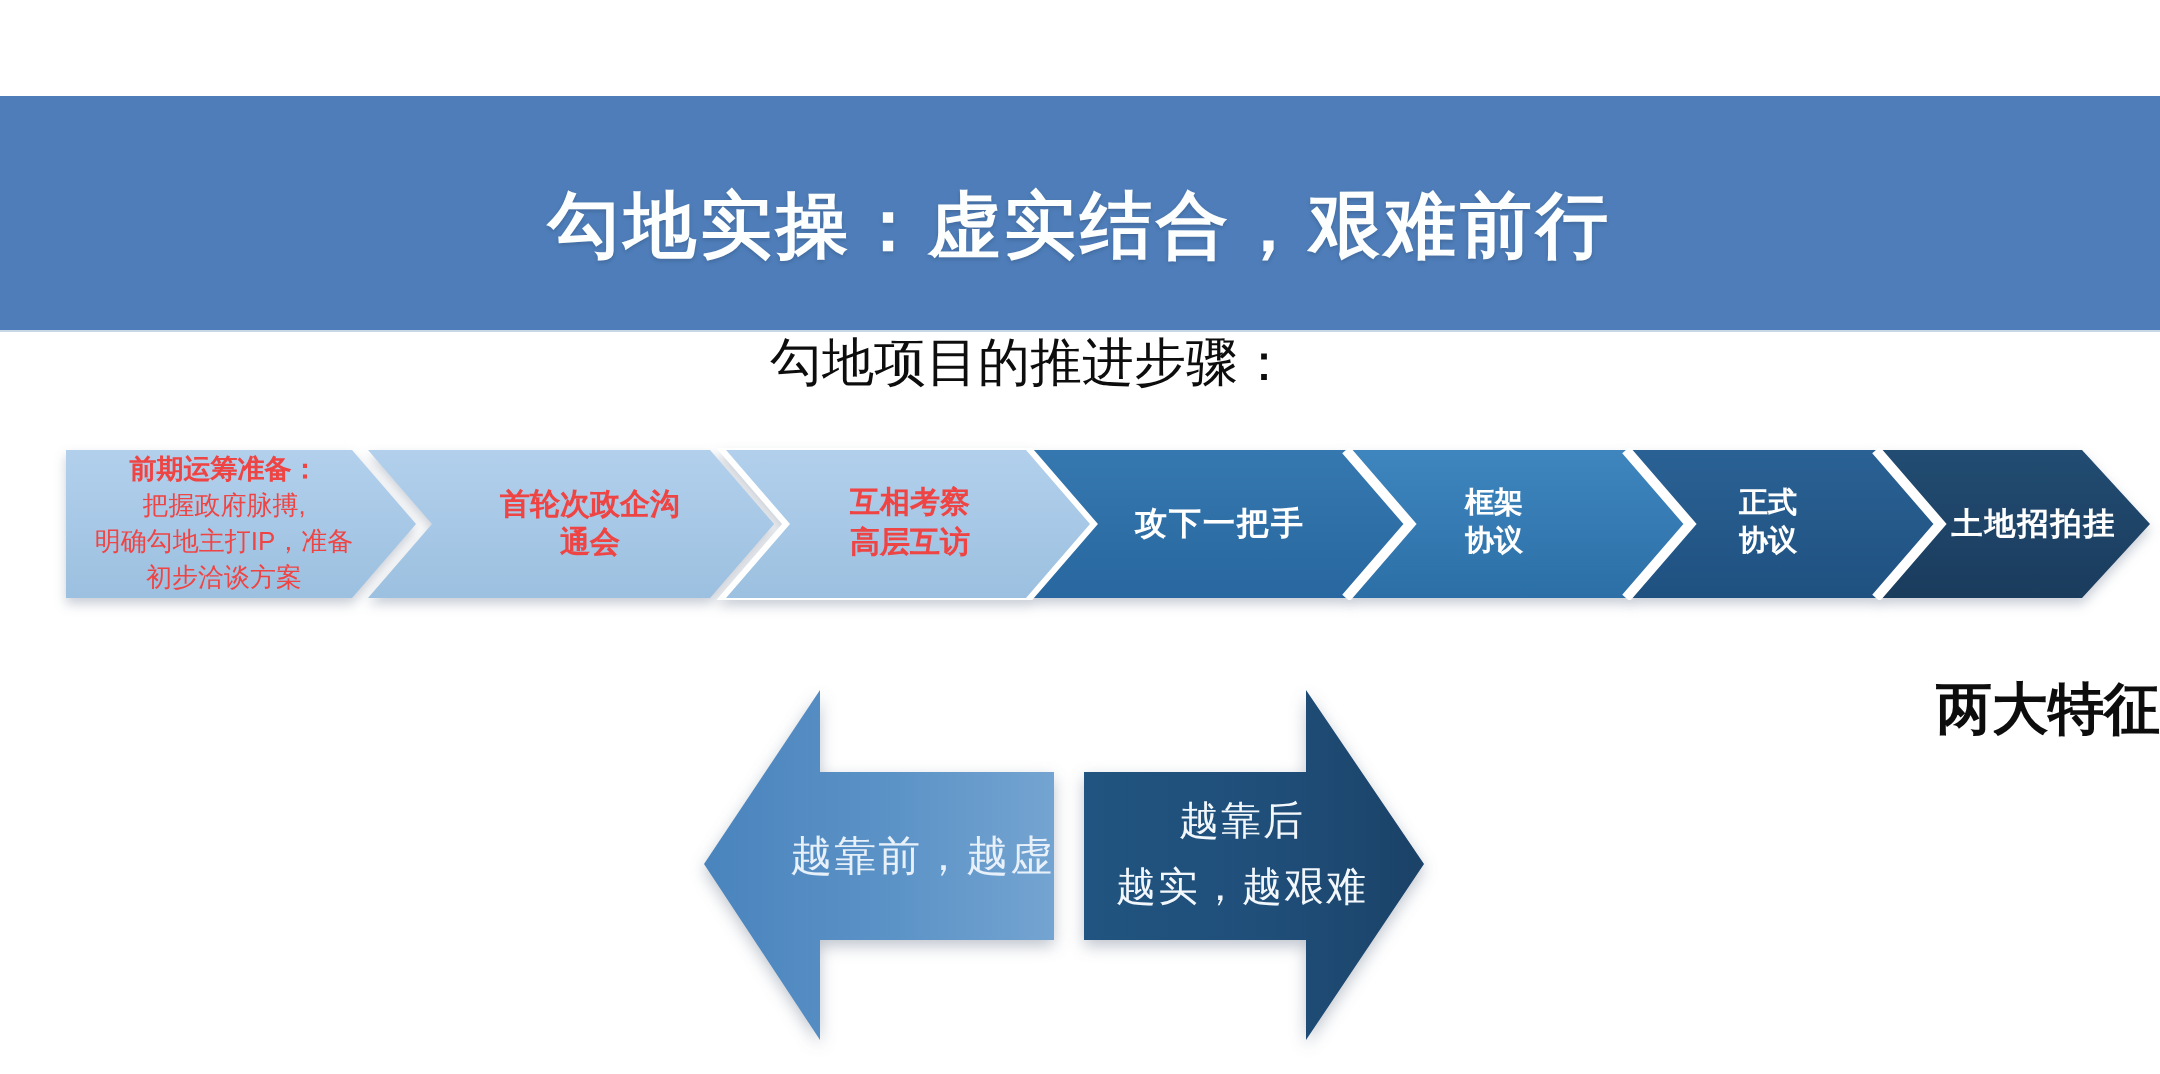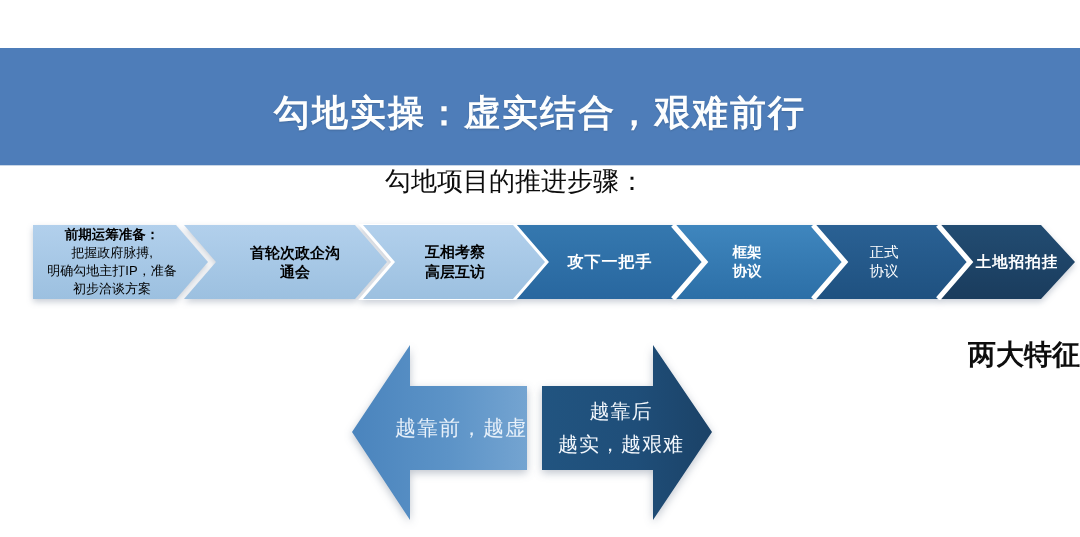--- a/index.html
+++ b/index.html
@@ -30,29 +30,29 @@
     text-align:right;font-size:28px;font-weight:700;color:#0d0d0d;
   }
   
   .process{position:absolute;left:0;top:224px;width:1080px;height:76px;}
   .process svg{position:absolute;left:0;top:0;filter:drop-shadow(0 3px 3px rgba(40,60,90,0.25));}
   .step-label{
     position:absolute;top:0;height:76px;
     display:flex;flex-direction:column;justify-content:center;
     text-align:center;z-index:3;
   }
-  .step-label.dark{color:#000000;}
+  .step-label.dark{color:#ef4444;}
   .step-label.light{color:#ffffff;}
   .lbl1{left:34px;width:156px;font-size:13px;line-height:18px;font-weight:500;}
   .lbl1 .first{font-weight:700;font-size:13.5px;}
   .lbl2{left:225px;width:140px;font-size:15px;line-height:19px;font-weight:700;}
   .lbl3{left:395px;width:120px;font-size:15px;line-height:20px;font-weight:700;}
   .lbl4{left:545px;width:130px;font-size:16px;font-weight:700;letter-spacing:1px;}
   .lbl5{left:692px;width:110px;font-size:14.5px;line-height:19px;font-weight:700;}
-  .lbl6{left:830px;width:108px;font-size:14.5px;line-height:19px;font-weight:400;}
+  .lbl6{left:830px;width:108px;font-size:14.5px;line-height:19px;font-weight:700;}
   .lbl7{left:952px;width:130px;font-size:15.5px;font-weight:700;letter-spacing:1px;}
   
   .arrow-wrap{position:absolute;filter:drop-shadow(0 3px 4px rgba(40,60,90,0.3));}
   .arrow-left-wrap{left:352px;top:345px;width:175px;height:175px;}
   .arrow-right-wrap{left:542px;top:345px;width:170px;height:175px;}
   .arrow-left{
     width:175px;height:175px;
     background:linear-gradient(90deg,#4A84BD 0%,#5C93C7 55%,#74A4D1 100%);
     clip-path:polygon(0 87px,58px 0,58px 41px,175px 41px,175px 125px,58px 125px,58px 175px);
     position:relative;

